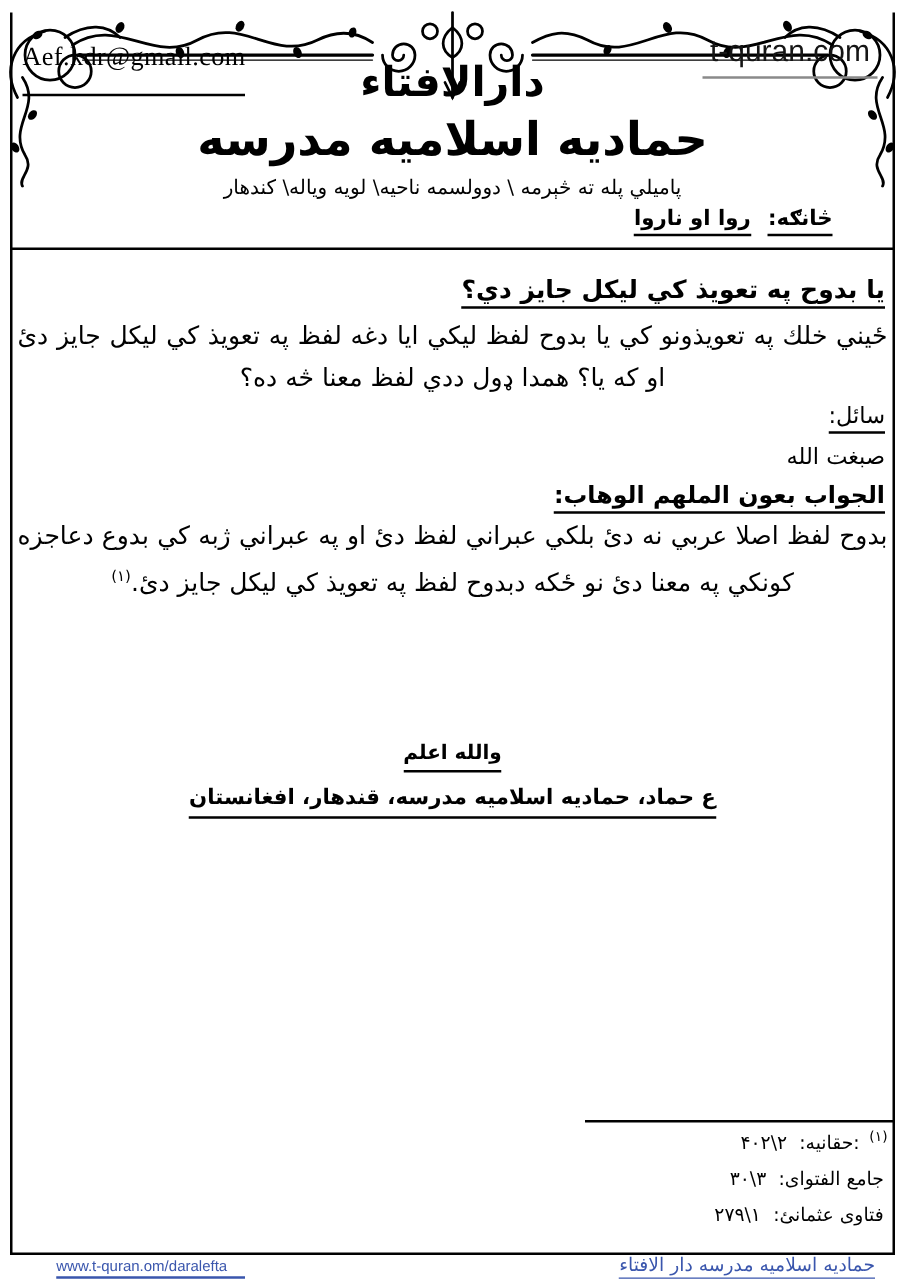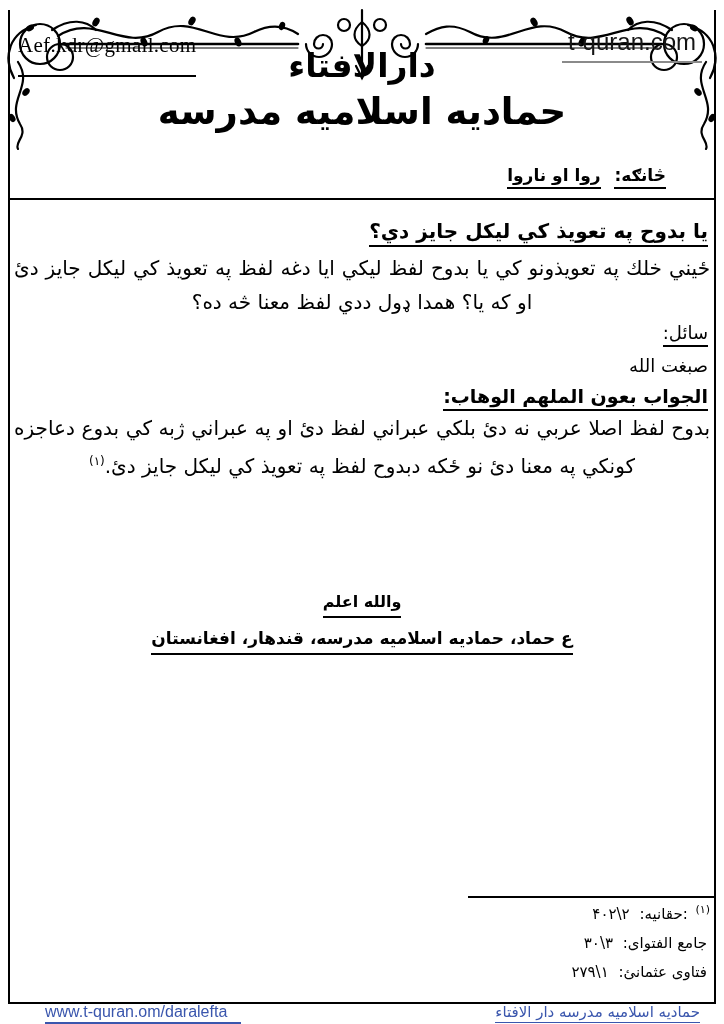--- a/index.html
+++ b/index.html
@@ -75,21 +75,21 @@
   .sig2 { font-size:17px; font-weight:bold; line-height:26px; display:inline-block; margin-top:7px; }
 
   .fn-rule { position:absolute; right:8px; top:896px; width:248px; height:2px; background:#000; }
   .footnotes { position:absolute; right:14px; top:895px; text-align:right; font-size:15px; line-height:29px; }
   .fn-label { margin-right:3px; }
   .fn-ref { margin-right:5px; letter-spacing:2px; }
   .footnotes .fn-sup { font-size:11px; }
 
   .footer { position:absolute; left:8px; right:8px; top:1003px; display:flex; justify-content:space-between; align-items:baseline; }
   .footer-link {
-    margin-left:37px; font-family:"Liberation Sans", sans-serif; font-size:16px;
+    margin-left:37px; font-family:"Liberation Sans", sans-serif; font-size:12px;
     color:#3a56ad; text-decoration:none; border-bottom:2px solid #3a56ad; padding:0 14px 1px 0;
   }
   .footer-ar {
     margin-right:16px; font-size:15px; color:#3a56ad;
     border-bottom:1.5px solid #3a56ad; padding-bottom:1px;
   }
 </style>
 </head>
 <body>
 
@@ -149,20 +149,21 @@
     </g>
   </svg>
 
   <div class="frame"></div>
 
   <a class="email">Aef.kdr@gmail.com</a>
   <a class="website">t-quran.com</a>
 
   <div class="org-title" dir="rtl">دارالافتاء</div>
   <div class="madrasa" dir="rtl">حماديه اسلاميه مدرسه</div>
+  <div class="address" dir="rtl">پاميلي پله ته څېرمه \ دوولسمه ناحيه\ لويه وياله\ كندهار</div>
 
   <div class="meta-row" dir="rtl">
     <div>
       <span class="u2">څانګه:</span>
       <span class="meta-value u2">روا او ناروا</span>
     </div>
   </div>
 
   <div class="rule"></div>
 

